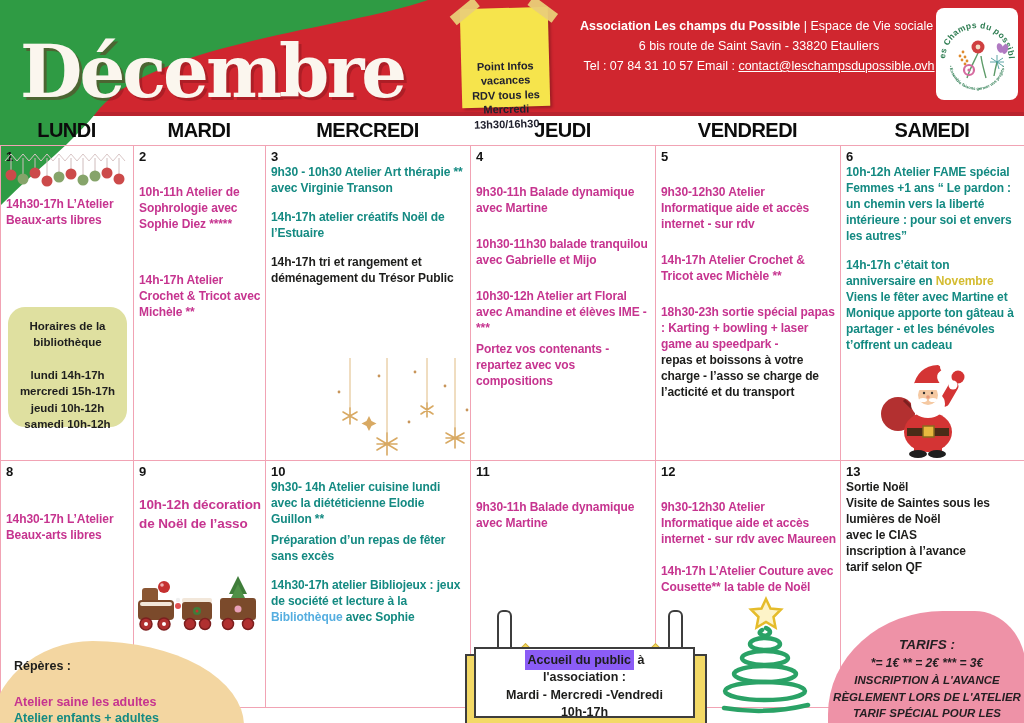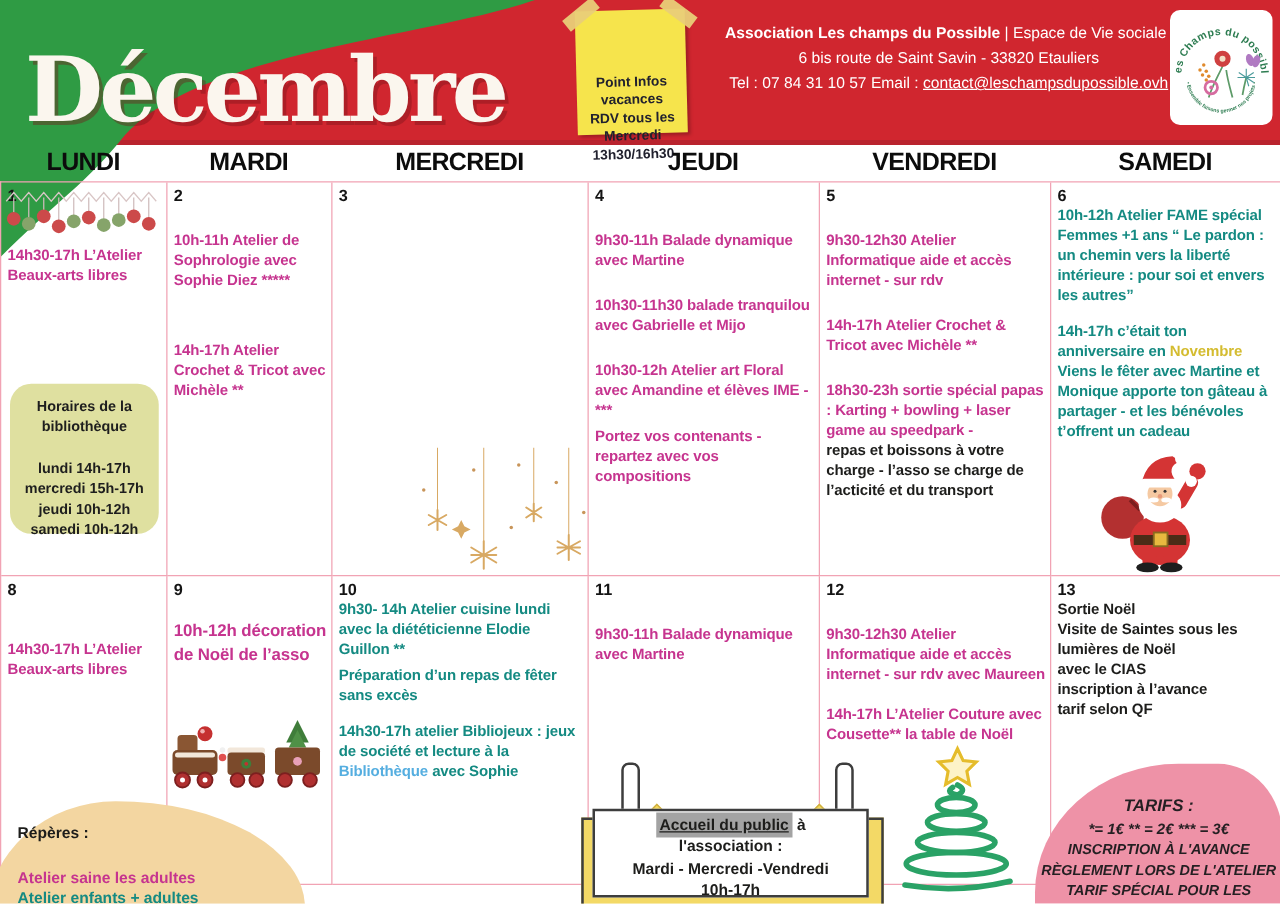--- a/index.html
+++ b/index.html
@@ -77,21 +77,21 @@
         border:2px solid #3d3d3d;top:52px;}
   .ring.rl{left:44px;} .ring.rr{left:215px;}
   .diamond{position:absolute;width:13px;height:13px;background:#f5d958;border:1px solid #cdae42;
            transform:rotate(45deg);top:46px;}
   .diamond.dl{left:66px;} .diamond.dr{left:196px;}
   .sign-back{position:absolute;left:13px;top:54px;width:238px;height:68px;background:#f3d966;
              border:2px solid #3d3d3d;}
   .sign-front{position:absolute;left:22px;top:47px;width:221px;height:71px;background:#fff;
               border:2px solid #3d3d3d;text-align:center;font-size:12.5px;font-weight:800;
               color:#1d1d1b;line-height:1.38;padding-top:3px;box-sizing:border-box;}
-  .sign-front .hl{background:#a3a3a3;text-decoration:underline;padding:3px 3px;}
+  .sign-front .hl{background:#8b5cf6;padding:3px 3px;}
 
   .tree{position:absolute;left:714px;top:596px;z-index:7;}
 
   .tarifs{position:absolute;left:828px;top:611px;width:198px;height:112px;background:#ee92a7;
           border-radius:58% 26% 0 0 / 92% 52% 0 0;z-index:7;text-align:center;font-style:italic;
           font-weight:900;color:#241f22;padding-top:24px;box-sizing:border-box;line-height:1.45;}
   .tarifs .t1{font-size:13.5px;} .tarifs .t2{font-size:12px;} .tarifs .t3{font-size:11.5px;}
 </style>
 </head>
 <body>
@@ -183,20 +183,25 @@
     </div>
     <div class="cell">
       <div class="daynum">2</div>
       <div>
           <div class="event c-pink"><span>10h-11h Atelier de Sophrologie avec Sophie Diez *****</span></div>
           <div class="event c-pink mt-lg"><span>14h-17h Atelier Crochet &amp; Tricot avec Michèle **</span></div>
         </div>
     </div>
     <div class="cell">
       <div class="daynum">3</div>
+      <div>
+          <div class="event c-teal"><span>9h30 - 10h30 Atelier Art thérapie ** avec Virginie Transon</span></div>
+          <div class="event c-teal"><span>14h-17h atelier créatifs Noël de l’Estuaire</span></div>
+          <div class="event c-black"><span>14h-17h tri et rangement et déménagement du Trésor Public</span></div>
+        </div>
     </div>
     <div class="cell">
       <div class="daynum">4</div>
       <div>
           <div class="event c-pink"><span>9h30-11h Balade dynamique avec Martine</span></div>
           <div class="event c-pink"><span>10h30-11h30 balade tranquilou avec Gabrielle et Mijo</span></div>
           <div class="event c-pink"><span>10h30-12h Atelier art Floral avec Amandine et élèves IME - ***</span></div>
           <div class="event c-pink mt-0"><span>Portez vos contenants - repartez avec vos compositions</span></div>
         </div>
     </div>

